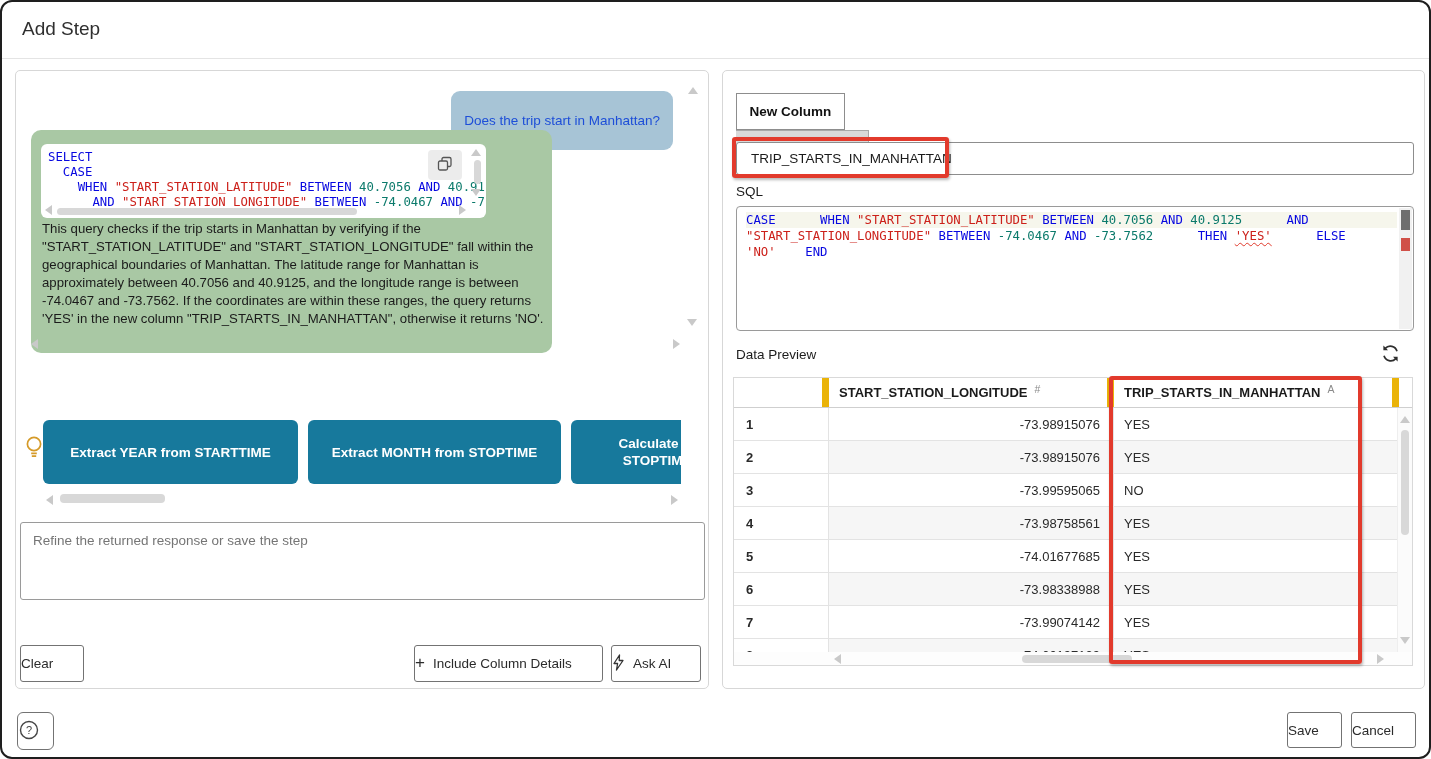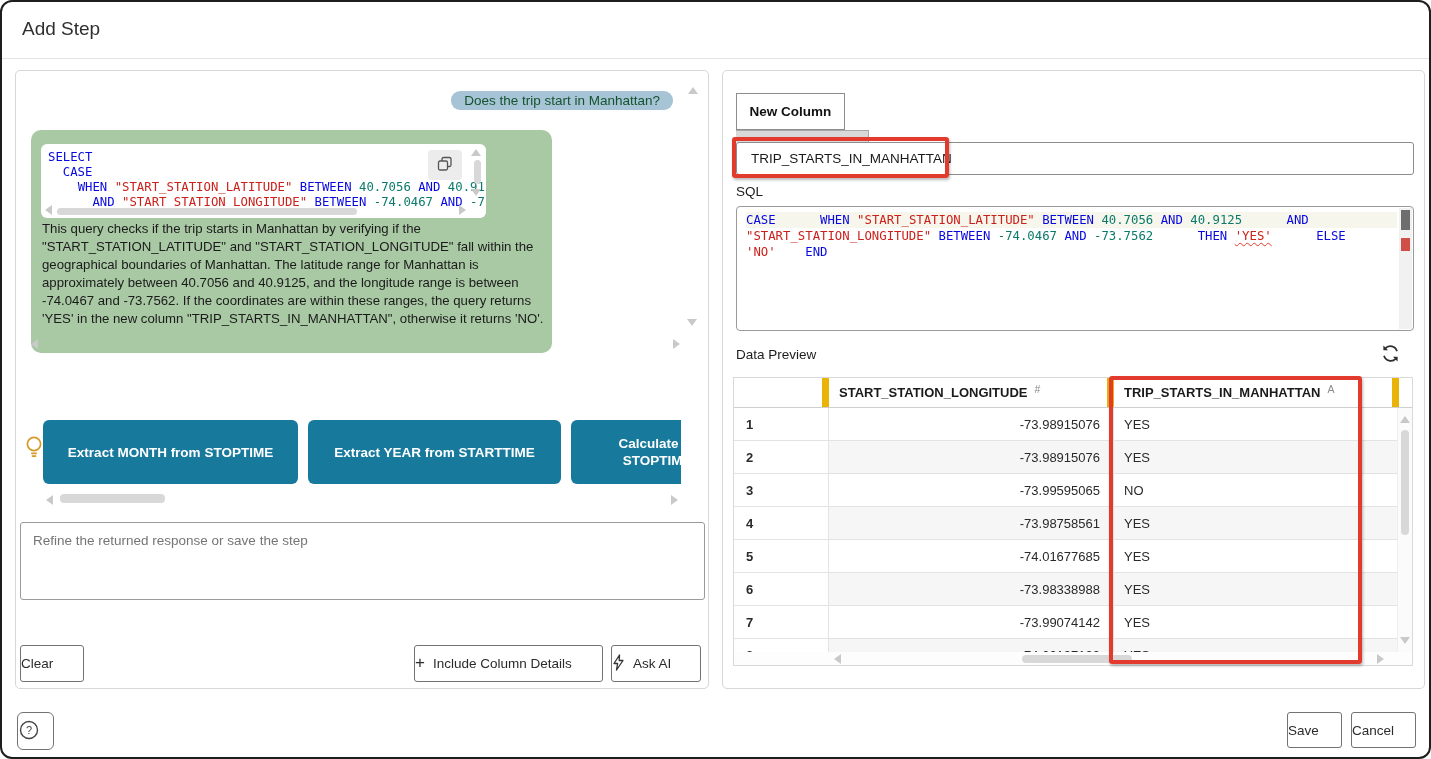--- a/index.html
+++ b/index.html
@@ -9,22 +9,22 @@
   
   .app-header { position:absolute; left:0; top:0; width:100%; height:57px; border-bottom:1px solid #e4e4e4; }
   .app-title { position:absolute; left:20px; top:16px; font-size:19px; color:#2f2f2f; }
 
   
   .panel { position:absolute; background:#fff; border:1px solid #d7d7d7; border-radius:5px; }
   .left-panel  { left:13px; top:68px; width:694px; height:619px; }
   .right-panel { left:720px; top:68px; width:703px; height:619px; }
 
   
-  .bubble-question { position:absolute; right:35px; top:20px; background:#a7c4d6; color:#14532d;
-    font-size:13.5px; padding:2px 13px; border-radius:9px; }
+  .bubble-question { position:absolute; right:35px; top:20px; background:#a7c4d6; color:#1d4ed8;
+    font-size:13.5px; padding:22px 13px; border-radius:9px; }
   .bubble-answer { position:absolute; left:15px; top:59px; width:521px; height:223px; background:#a9c8a4; border-radius:10px;padding-left:32px; }
 
   .codebox { position:absolute; left:10px; top:14px; width:445px; height:74px; background:#fff; border-radius:6px; overflow:hidden; }
   .codebox .code { position:absolute; left:7px; top:6px; right:24px; font-family:"DejaVu Sans Mono",monospace; font-size:12.3px; line-height:15px; white-space:pre; }
   .copy-btn { position:absolute; right:24px; top:6px; width:34px; height:30px; background:#ececec; border:none; border-radius:4px; cursor:pointer; display:flex; align-items:center; justify-content:center; }
 
   .code-line { white-space:pre; }
   .tok-kw  { color:#0707e0; }
   .tok-str { color:#cc201a; }
   .tok-strq{ color:#cc201a; text-decoration:underline wavy #e03a2c 1px; text-underline-offset:2px; }
@@ -149,24 +149,24 @@
     <span class="tri tri-right" style="left:657px; top:268px;"></span>
 
     <span class="bulb">
       <svg width="20" height="27" viewBox="0 0 20 27" fill="none" stroke="#d59a28" stroke-width="1.7">
         <circle cx="10" cy="9" r="6.6"></circle>
           <path d="M7.2 18.3h5.6M7.8 21.2h4.4"></path>
       </svg>
     </span>
     <div class="sugg-row">
         <button class="sugg-btn">
-          <div>Extract MONTH from STOPTIME</div>
+          <div>Extract YEAR from STARTTIME</div>
         </button>
         <button class="sugg-btn">
-          <div>Extract YEAR from STARTTIME</div>
+          <div>Extract MONTH from STOPTIME</div>
         </button>
         <button class="sugg-btn">
           <div>Calculate differe</div>
           <div>STOPTIME and</div>
         </button>
       </div>
     <span class="tri tri-left" style="left:30px; top:424px;"></span>
     <div class="thumb-h" style="left:44px; top:423px; width:105px; height:9px; position:absolute;"></div>
     <span class="tri tri-right" style="left:655px; top:424px;"></span>
 

